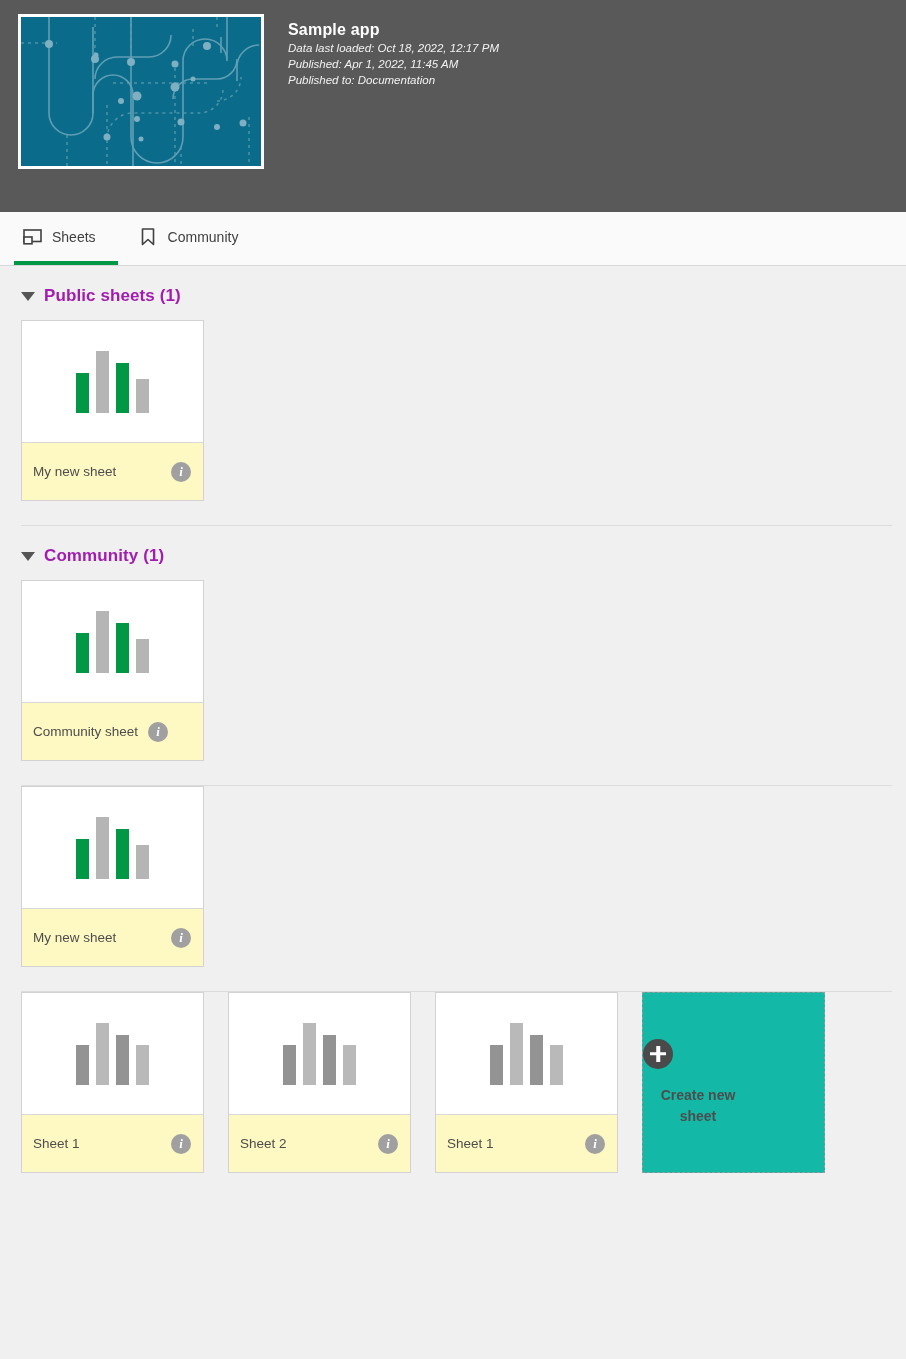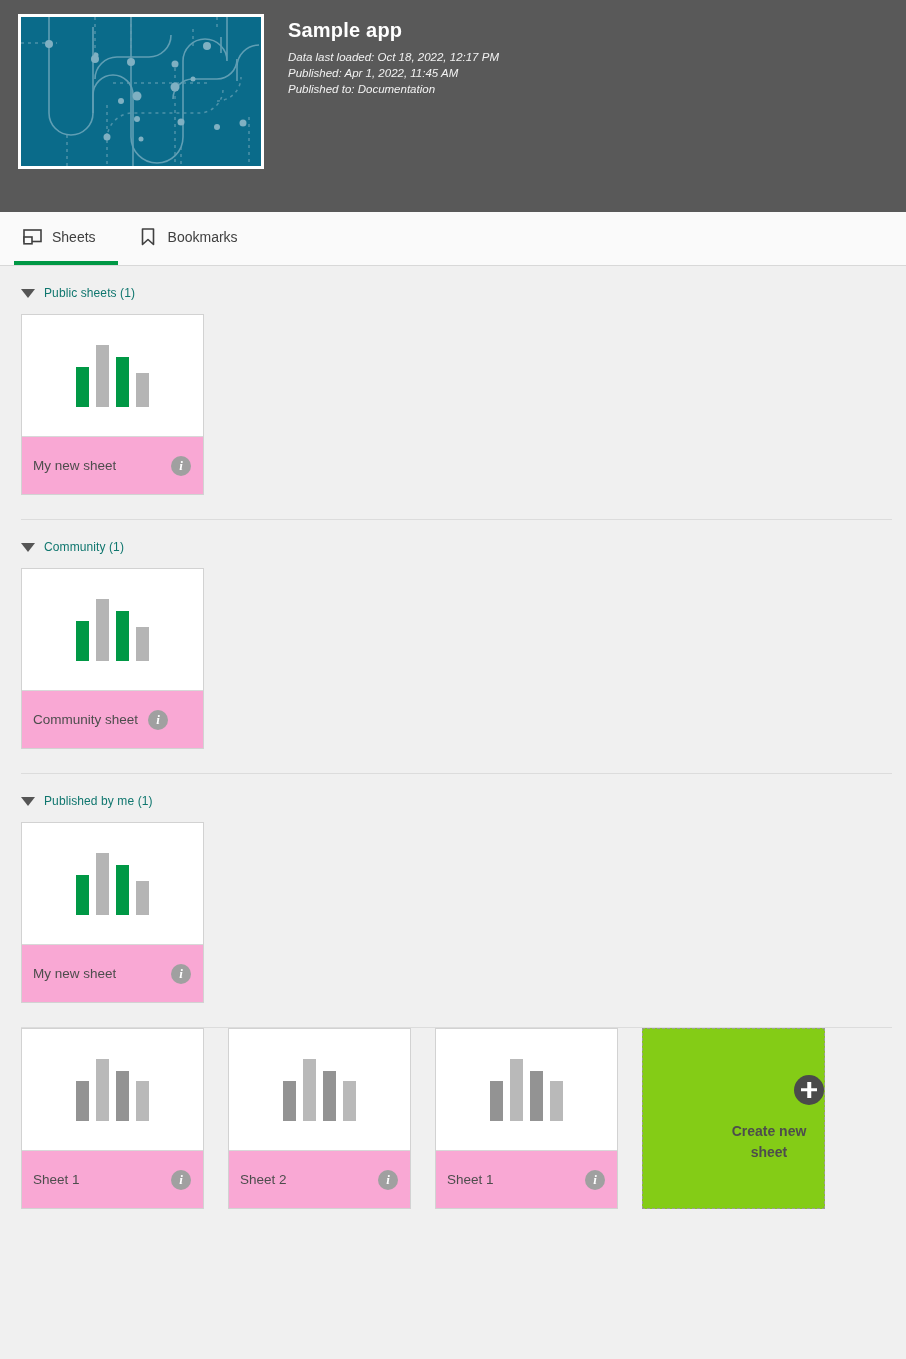--- a/index.html
+++ b/index.html
@@ -32,25 +32,25 @@
     flex: 0 0 auto;
   }
   .app-thumb svg { display: block; width: 100%; height: 100%; }
 
   .app-meta {
     margin-left: 24px;
     padding-top: 6px;
     color: #ffffff;
   }
   .app-title {
-    font-size: 20px;
+    font-size: 16px;
     font-weight: bold;
     line-height: 20px;
     letter-spacing: 0.2px;
-    margin-bottom: 9px;
+    margin-bottom: 0;
   }
   .app-sub {
     font-size: 11.5px;
     font-style: italic;
     line-height: 16px;
     color: #f2f2f2;
     white-space: nowrap;
   }
 
   
@@ -100,37 +100,37 @@
     user-select: none;
   }
   .caret {
     width: 0; height: 0;
     border-left: 7px solid transparent;
     border-right: 7px solid transparent;
     border-top: 9px solid #555555;
     flex: 0 0 auto;
   }
   .sec-title {
-    font-size: 12px;
-    color: #0f766e;
-    font-weight: normal;
+    font-size: 17px;
+    color: #a21caf;
+    font-weight: bold;
     letter-spacing: 0.1px;
   }
 
   .cards {
     display: flex;
     gap: 24px;
     padding: 0 0 24px 21px;
     align-items: flex-start;
   }
 
   
   .card {
     width: 183px;
-    background: #f9a8d4;
+    background: #fef9c3;
     border: 1px solid #d2d2d2;
     cursor: pointer;
     flex: 0 0 auto;
   }
   .card-thumb {
     height: 122px;
     background: #ffffff;
     border-bottom: 1px solid #d8d8d8;
     display: flex;
     align-items: center;
@@ -173,24 +173,24 @@
     margin-left: 10px;
     cursor: pointer;
   }
   .card-foot.spread .info-icon { margin-left: auto; }
 
   
   .create-tile {
     width: 183px;
     height: 181px;
     border: 1px dashed #9a9a9a;
-    background: #84cc16;
+    background: #14b8a6;
     display: flex;
     flex-direction: column;
-    align-items: flex-end;
+    align-items: flex-start;
     justify-content: center;
     gap: 16px;
     cursor: pointer;
     flex: 0 0 auto;
   }
   .plus-circle {
     width: 30px; height: 30px;
     border-radius: 50%;
     background: #4a4a4a;
     position: relative;
@@ -285,21 +285,21 @@
     </span>
     <span>Sheets</span>
   </div>
 
   <div class="tab">
     <span class="ticon">
       <svg width="14" height="18" viewBox="0 0 14 18">
         <path d="M1.5 1 L12.5 1 L12.5 16.5 L7 11.5 L1.5 16.5 Z" fill="none" stroke="#404040" stroke-width="1.6" stroke-linejoin="round"></path>
       </svg>
     </span>
-    <span>Bookmarks</span>
+    <span>Community</span>
   </div>
 
 </div>
 
 <div class="content" id="sections-root">
     <div class="section">
       <div class="sec-head">
         <span class="caret"></span>
         <span class="sec-title">Public sheets (1)</span>
       </div>
@@ -338,24 +338,20 @@
           </div>
           <div class="card-foot ">
             <span class="card-label">Community sheet</span>
             <span class="info-icon">i</span>
           </div>
         </div>
       </div>
     </div>
     <div class="section">
       <div class="sec-divider"></div>
-      <div class="sec-head">
-        <span class="caret"></span>
-        <span class="sec-title">Published by me (1)</span>
-      </div>
       <div class="cards">
         <div class="card">
           <div class="card-thumb">
             <div class="minibars">
               <i style="height:40px;background:#009845"></i>
               <i style="height:62px;background:#b5b5b5"></i>
               <i style="height:50px;background:#009845"></i>
               <i style="height:34px;background:#b5b5b5"></i>
             </div>
           </div>

